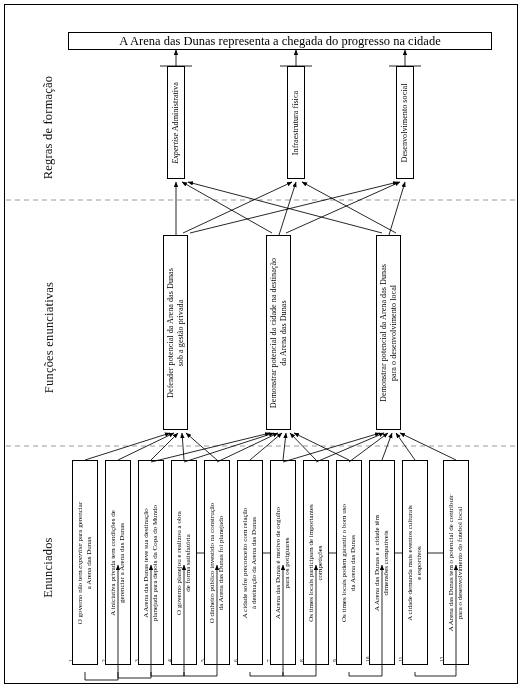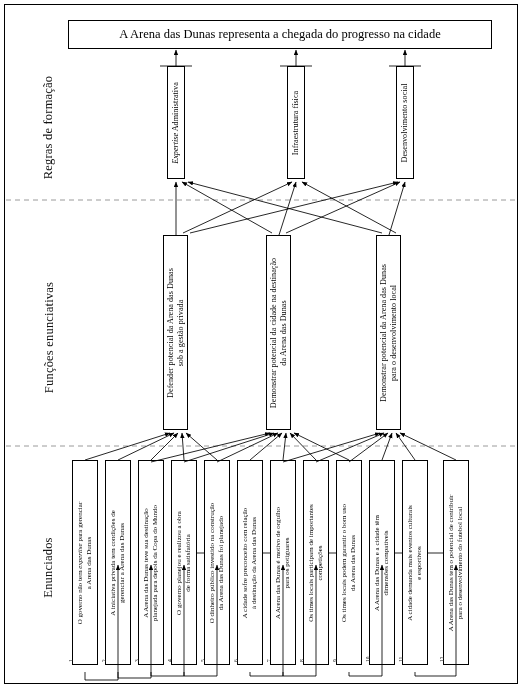--- a/index.html
+++ b/index.html
@@ -34,21 +34,21 @@
 </head>
 <body>
 
 <div id="page">
   <div id="frame"></div>
 
   <div class="vlabel" style="left:-12px;top:120px;width:120px;text-align:center;transform:rotate(-90deg);">Regras de formação</div>
   <div class="vlabel" style="left:-26px;top:330px;width:150px;text-align:center;transform:rotate(-90deg);">Funções enunciativas</div>
   <div class="vlabel" style="left:-7px;top:560px;width:110px;text-align:center;transform:rotate(-90deg);">Enunciados</div>
 
-  <div class="title-box" style="left:68px;top:20px;width:424px;height:29px;">
+  <div class="title-box" style="left:68px;top:32px;width:424px;height:18px;">
     <span>A Arena das Dunas representa a chegada do progresso na cidade</span>
   </div>
 
   <div class="vbox rule-box" style="left:167px;top:66px;width:18px;height:113px;">
     <span class="vtxt" style="transform:translate(-50%,-50%) rotate(-90deg);">
       <span class="ital">Expertise</span><span> Administrativa</span>
     </span>
   </div>
 
   <div class="vbox rule-box" style="left:287px;top:66px;width:18px;height:113px;">

